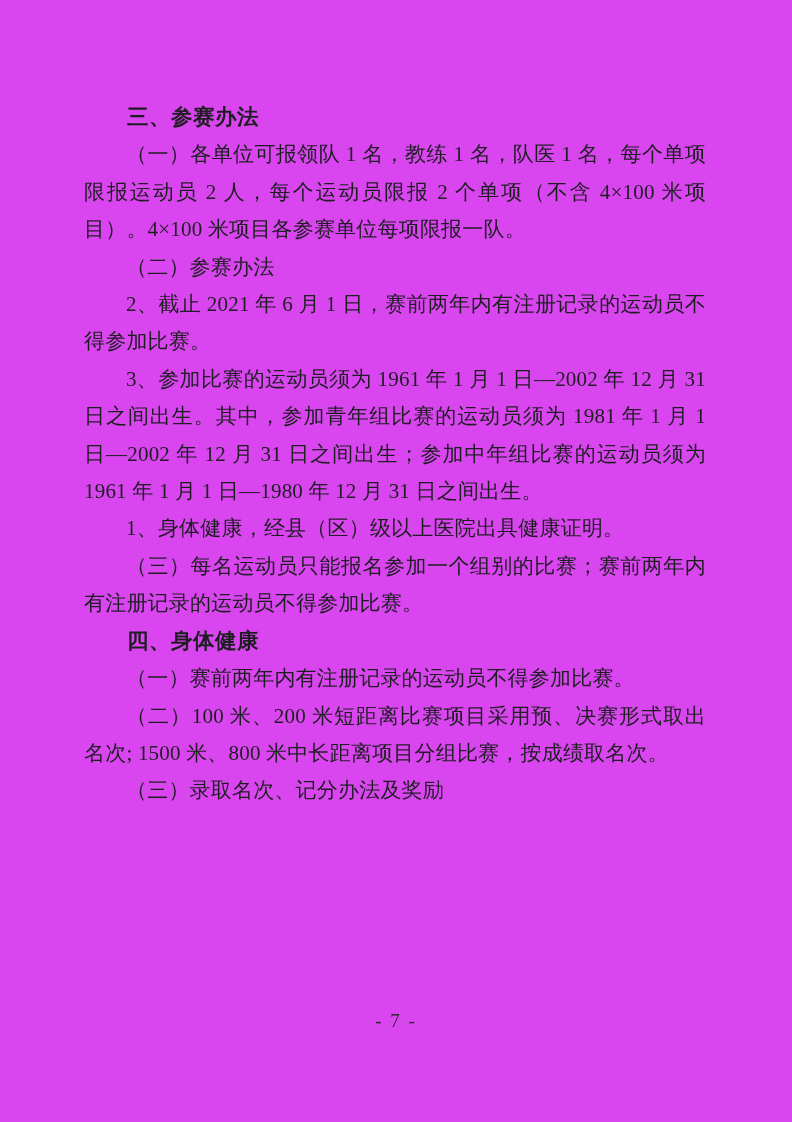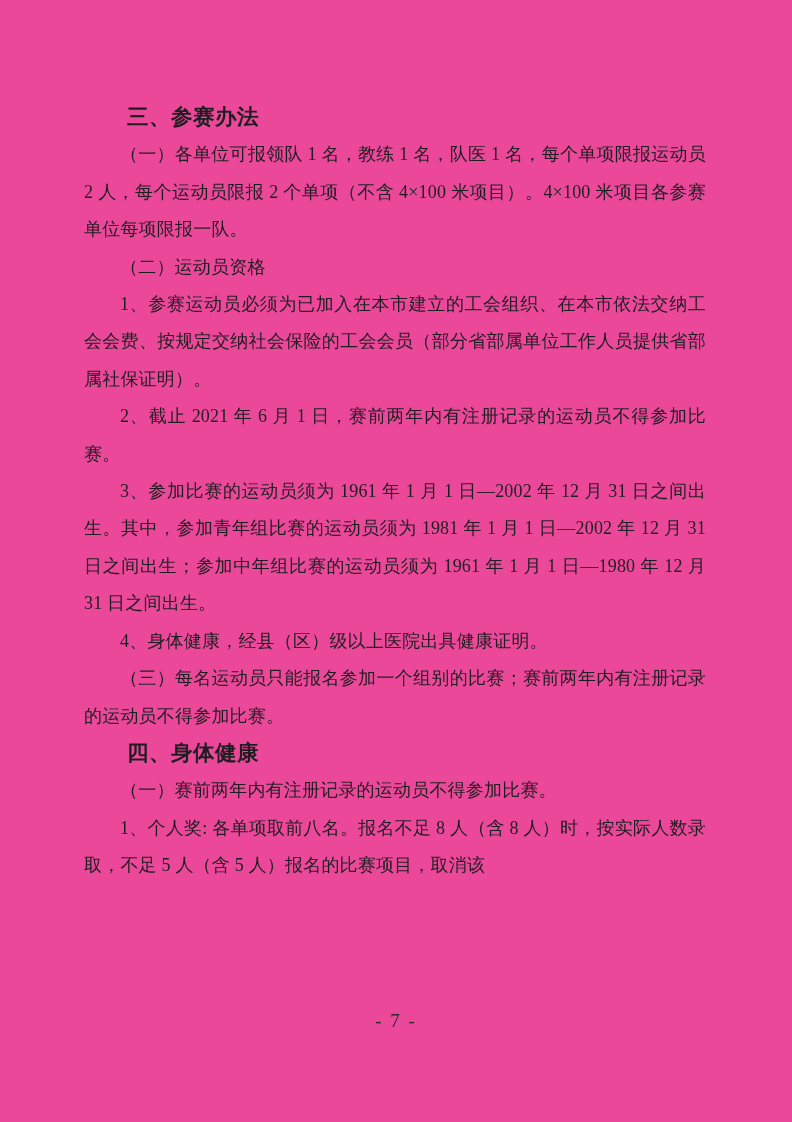--- a/index.html
+++ b/index.html
@@ -4,34 +4,34 @@
 <style>
   html, body {
     margin: 0;
     padding: 0;
     background: #ffffff;
   }
   .page {
     position: relative;
     width: 792px;
     height: 1122px;
-    background: #ec4899;
+    background: #d946ef;
     overflow: hidden;
     font-family: "Liberation Serif", "DejaVu Serif", serif;
     color: #1e1e22;
   }
   .content {
     position: absolute;
     left: 84px;
     top: 99px;
     width: 622px;
   }
   .content p {
     margin: 0;
-    font-size: 18px;
+    font-size: 21px;
     line-height: 37.4px;
     text-align: justify;
     text-indent: 2em;
     letter-spacing: 0.2px;
   }
   .content p.heading {
     font-family: "Liberation Sans", "DejaVu Sans", sans-serif;
     font-weight: bold;
     font-size: 21.5px;
     letter-spacing: 0.5px;
@@ -48,24 +48,24 @@
     letter-spacing: 2px;
   }
 </style>
 </head>
 <body>
 
 <div class="page">
   <div class="content">
     <p class="heading">三、参赛办法</p>
     <p>（一）各单位可报领队 1 名，教练 1 名，队医 1 名，每个单项限报运动员 2 人，每个运动员限报 2 个单项（不含 4×100 米项目）。4×100 米项目各参赛单位每项限报一队。</p>
-    <p>（二）运动员资格</p>
-    <p>1、参赛运动员必须为已加入在本市建立的工会组织、在本市依法交纳工会会费、按规定交纳社会保险的工会会员（部分省部属单位工作人员提供省部属社保证明）。</p>
+    <p>（二）参赛办法</p>
     <p>2、截止 2021 年 6 月 1 日，赛前两年内有注册记录的运动员不得参加比赛。</p>
     <p>3、参加比赛的运动员须为 1961 年 1 月 1 日—2002 年 12 月 31 日之间出生。其中，参加青年组比赛的运动员须为 1981 年 1 月 1 日—2002 年 12 月 31 日之间出生；参加中年组比赛的运动员须为 1961 年 1 月 1 日—1980 年 12 月 31 日之间出生。</p>
-    <p>4、身体健康，经县（区）级以上医院出具健康证明。</p>
+    <p>1、身体健康，经县（区）级以上医院出具健康证明。</p>
     <p>（三）每名运动员只能报名参加一个组别的比赛；赛前两年内有注册记录的运动员不得参加比赛。</p>
     <p class="heading">四、身体健康</p>
     <p>（一）赛前两年内有注册记录的运动员不得参加比赛。</p>
-    <p>1、个人奖: 各单项取前八名。报名不足 8 人（含 8 人）时，按实际人数录取，不足 5 人（含 5 人）报名的比赛项目，取消该</p>
+    <p>（二）100 米、200 米短距离比赛项目采用预、决赛形式取出名次; 1500 米、800 米中长距离项目分组比赛，按成绩取名次。</p>
+    <p>（三）录取名次、记分办法及奖励</p>
   </div>
   <div class="footer">- 7 -</div>
 </div>
 
 </body></html>

